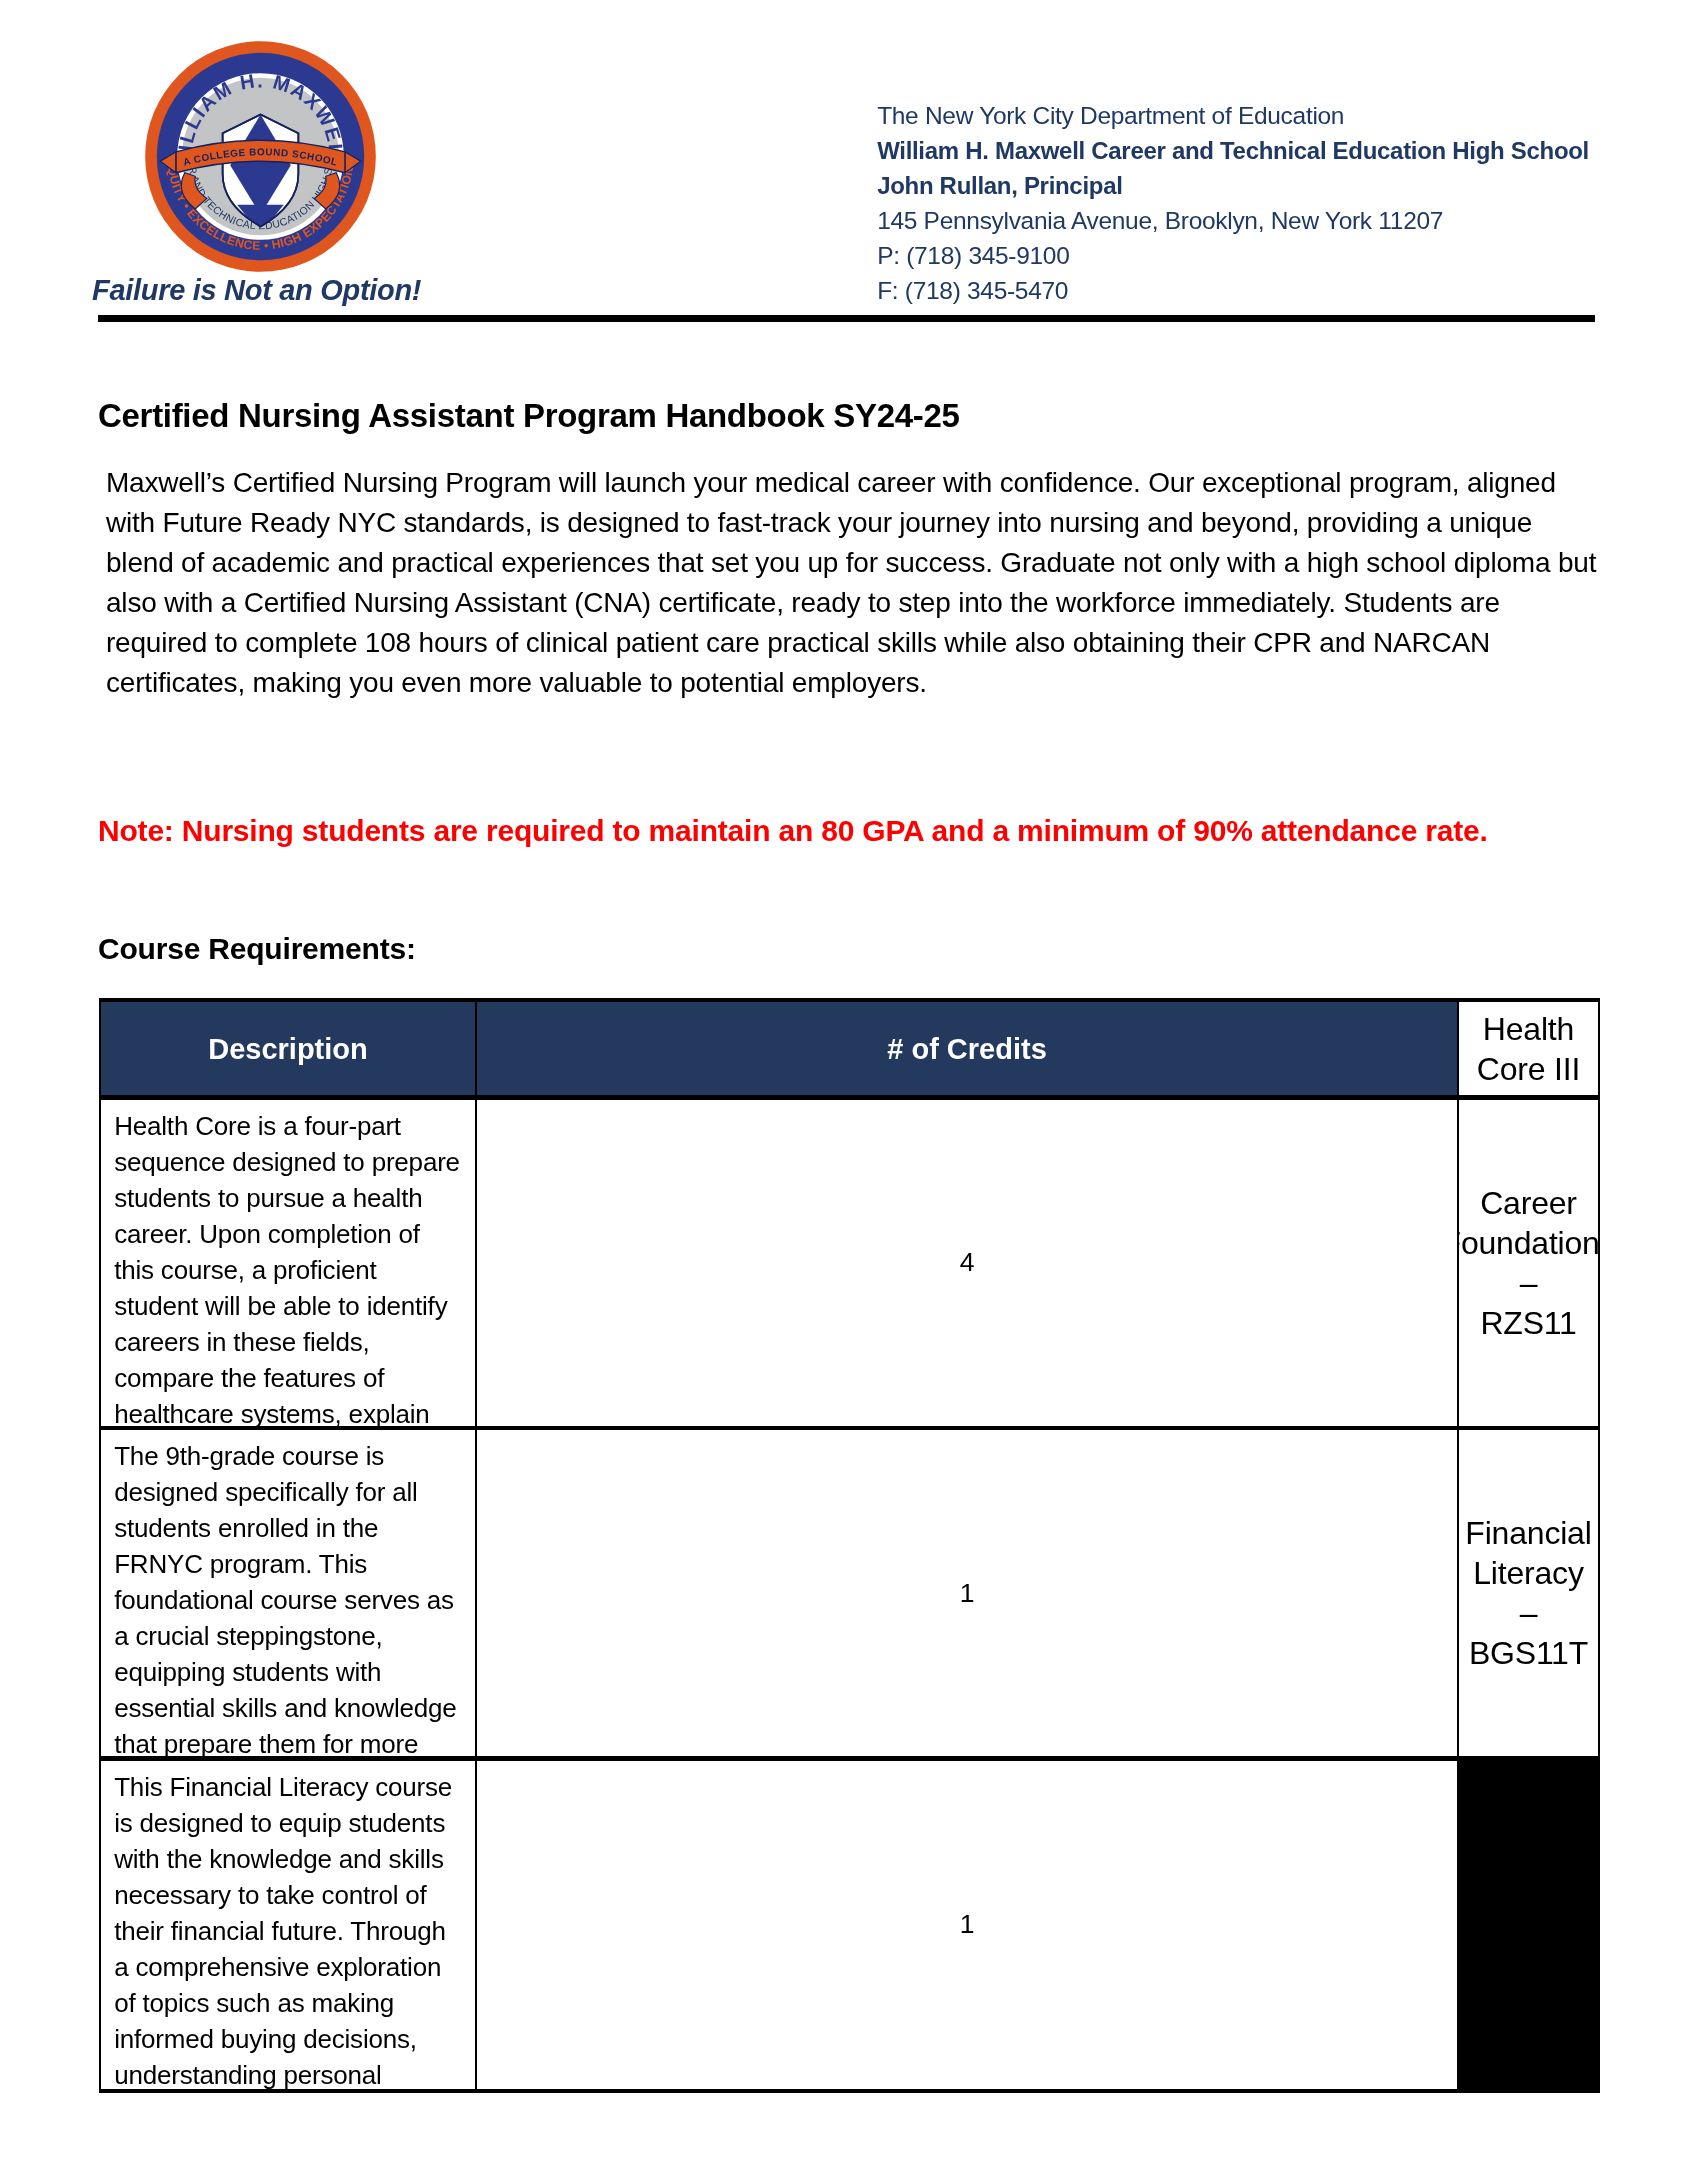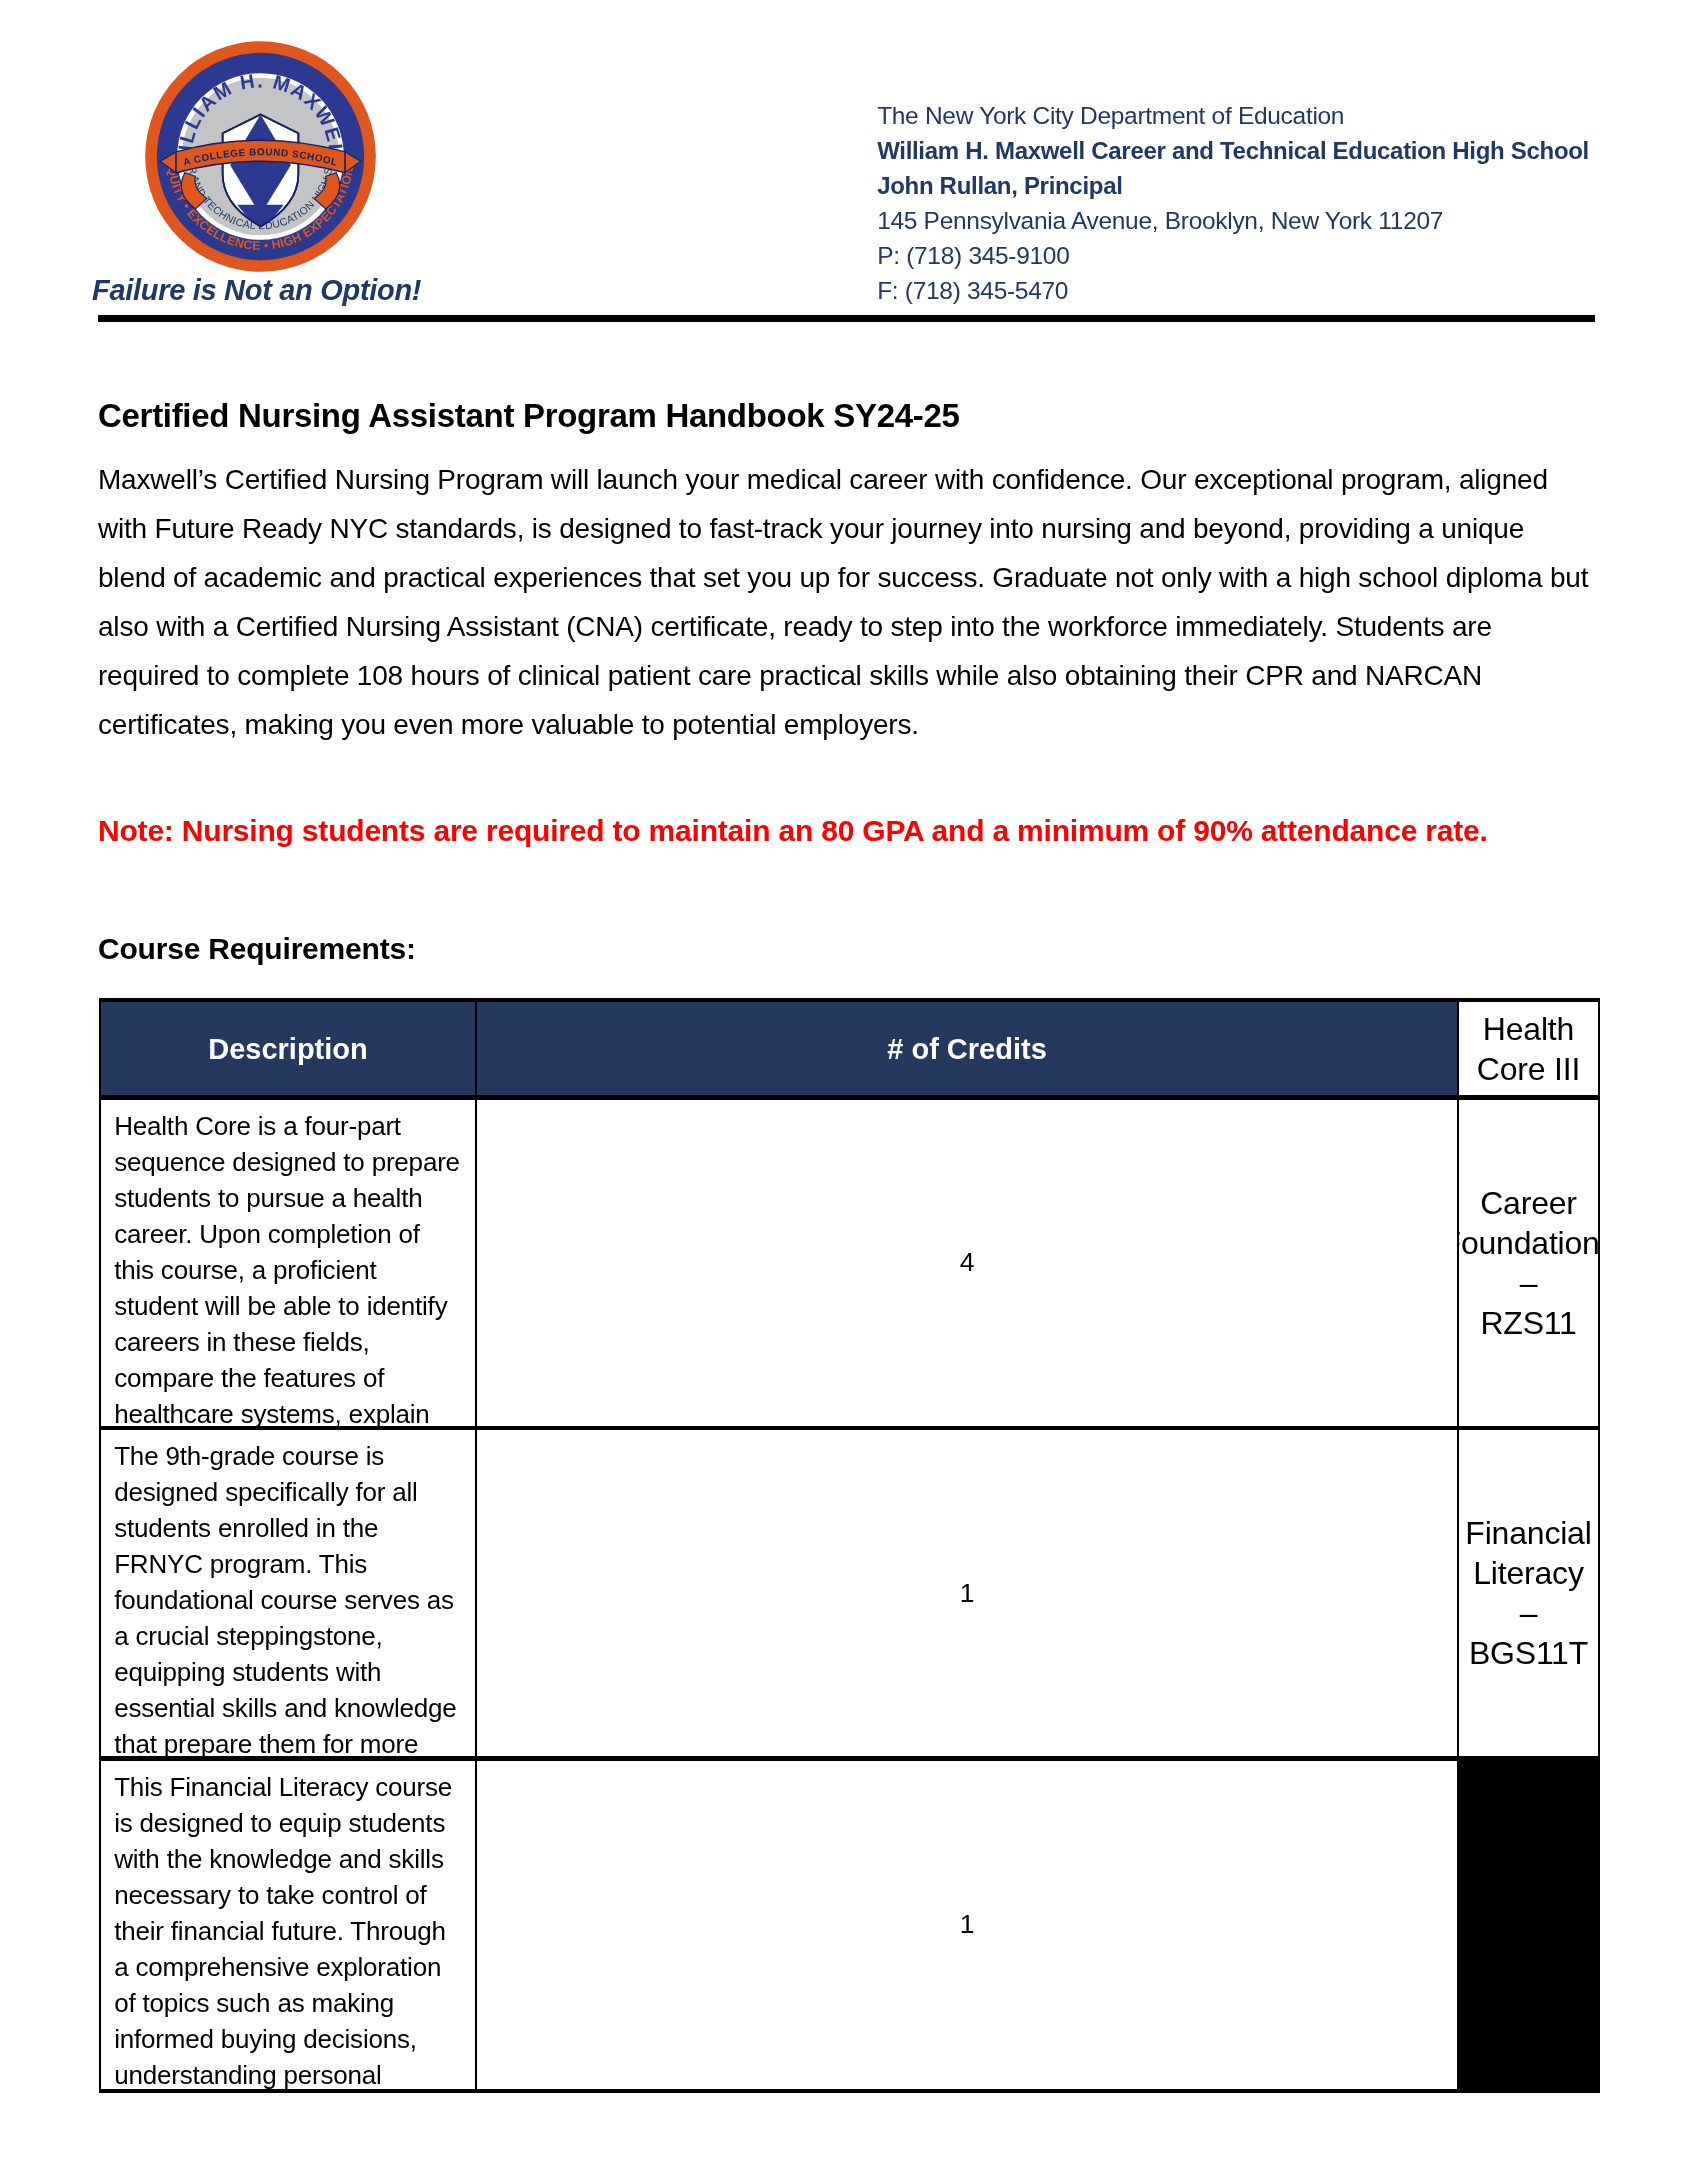--- a/index.html
+++ b/index.html
@@ -25,22 +25,22 @@
     color:#1F3864;font-size:29px;font-weight:bold;font-style:italic;
     letter-spacing:-0.3px;
   }
   .rule{position:absolute;left:98px;top:315px;width:1497px;height:6.6px;background:#000;}
   
   .title{
     position:absolute;left:98px;top:397px;width:1497px;margin:0;
     font-size:33px;font-weight:bold;letter-spacing:-0.3px;
   }
   .intro{
-    position:absolute;left:98px;top:455px;width:1497px;margin:0;
-    font-size:28px;line-height:49px;letter-spacing:-0.2px;
+    position:absolute;left:98px;top:455px;width:1497px;margin:8px;
+    font-size:28px;line-height:40px;letter-spacing:-0.2px;
   }
   .note{
     position:absolute;left:98px;top:806px;width:1497px;margin:0;
     color:#FF0000;font-weight:bold;font-size:30px;line-height:50px;letter-spacing:-0.2px;
   }
   .section{
     position:absolute;left:98px;top:932px;margin:0;
     font-size:30px;font-weight:bold;letter-spacing:-0.2px;
   }
   

